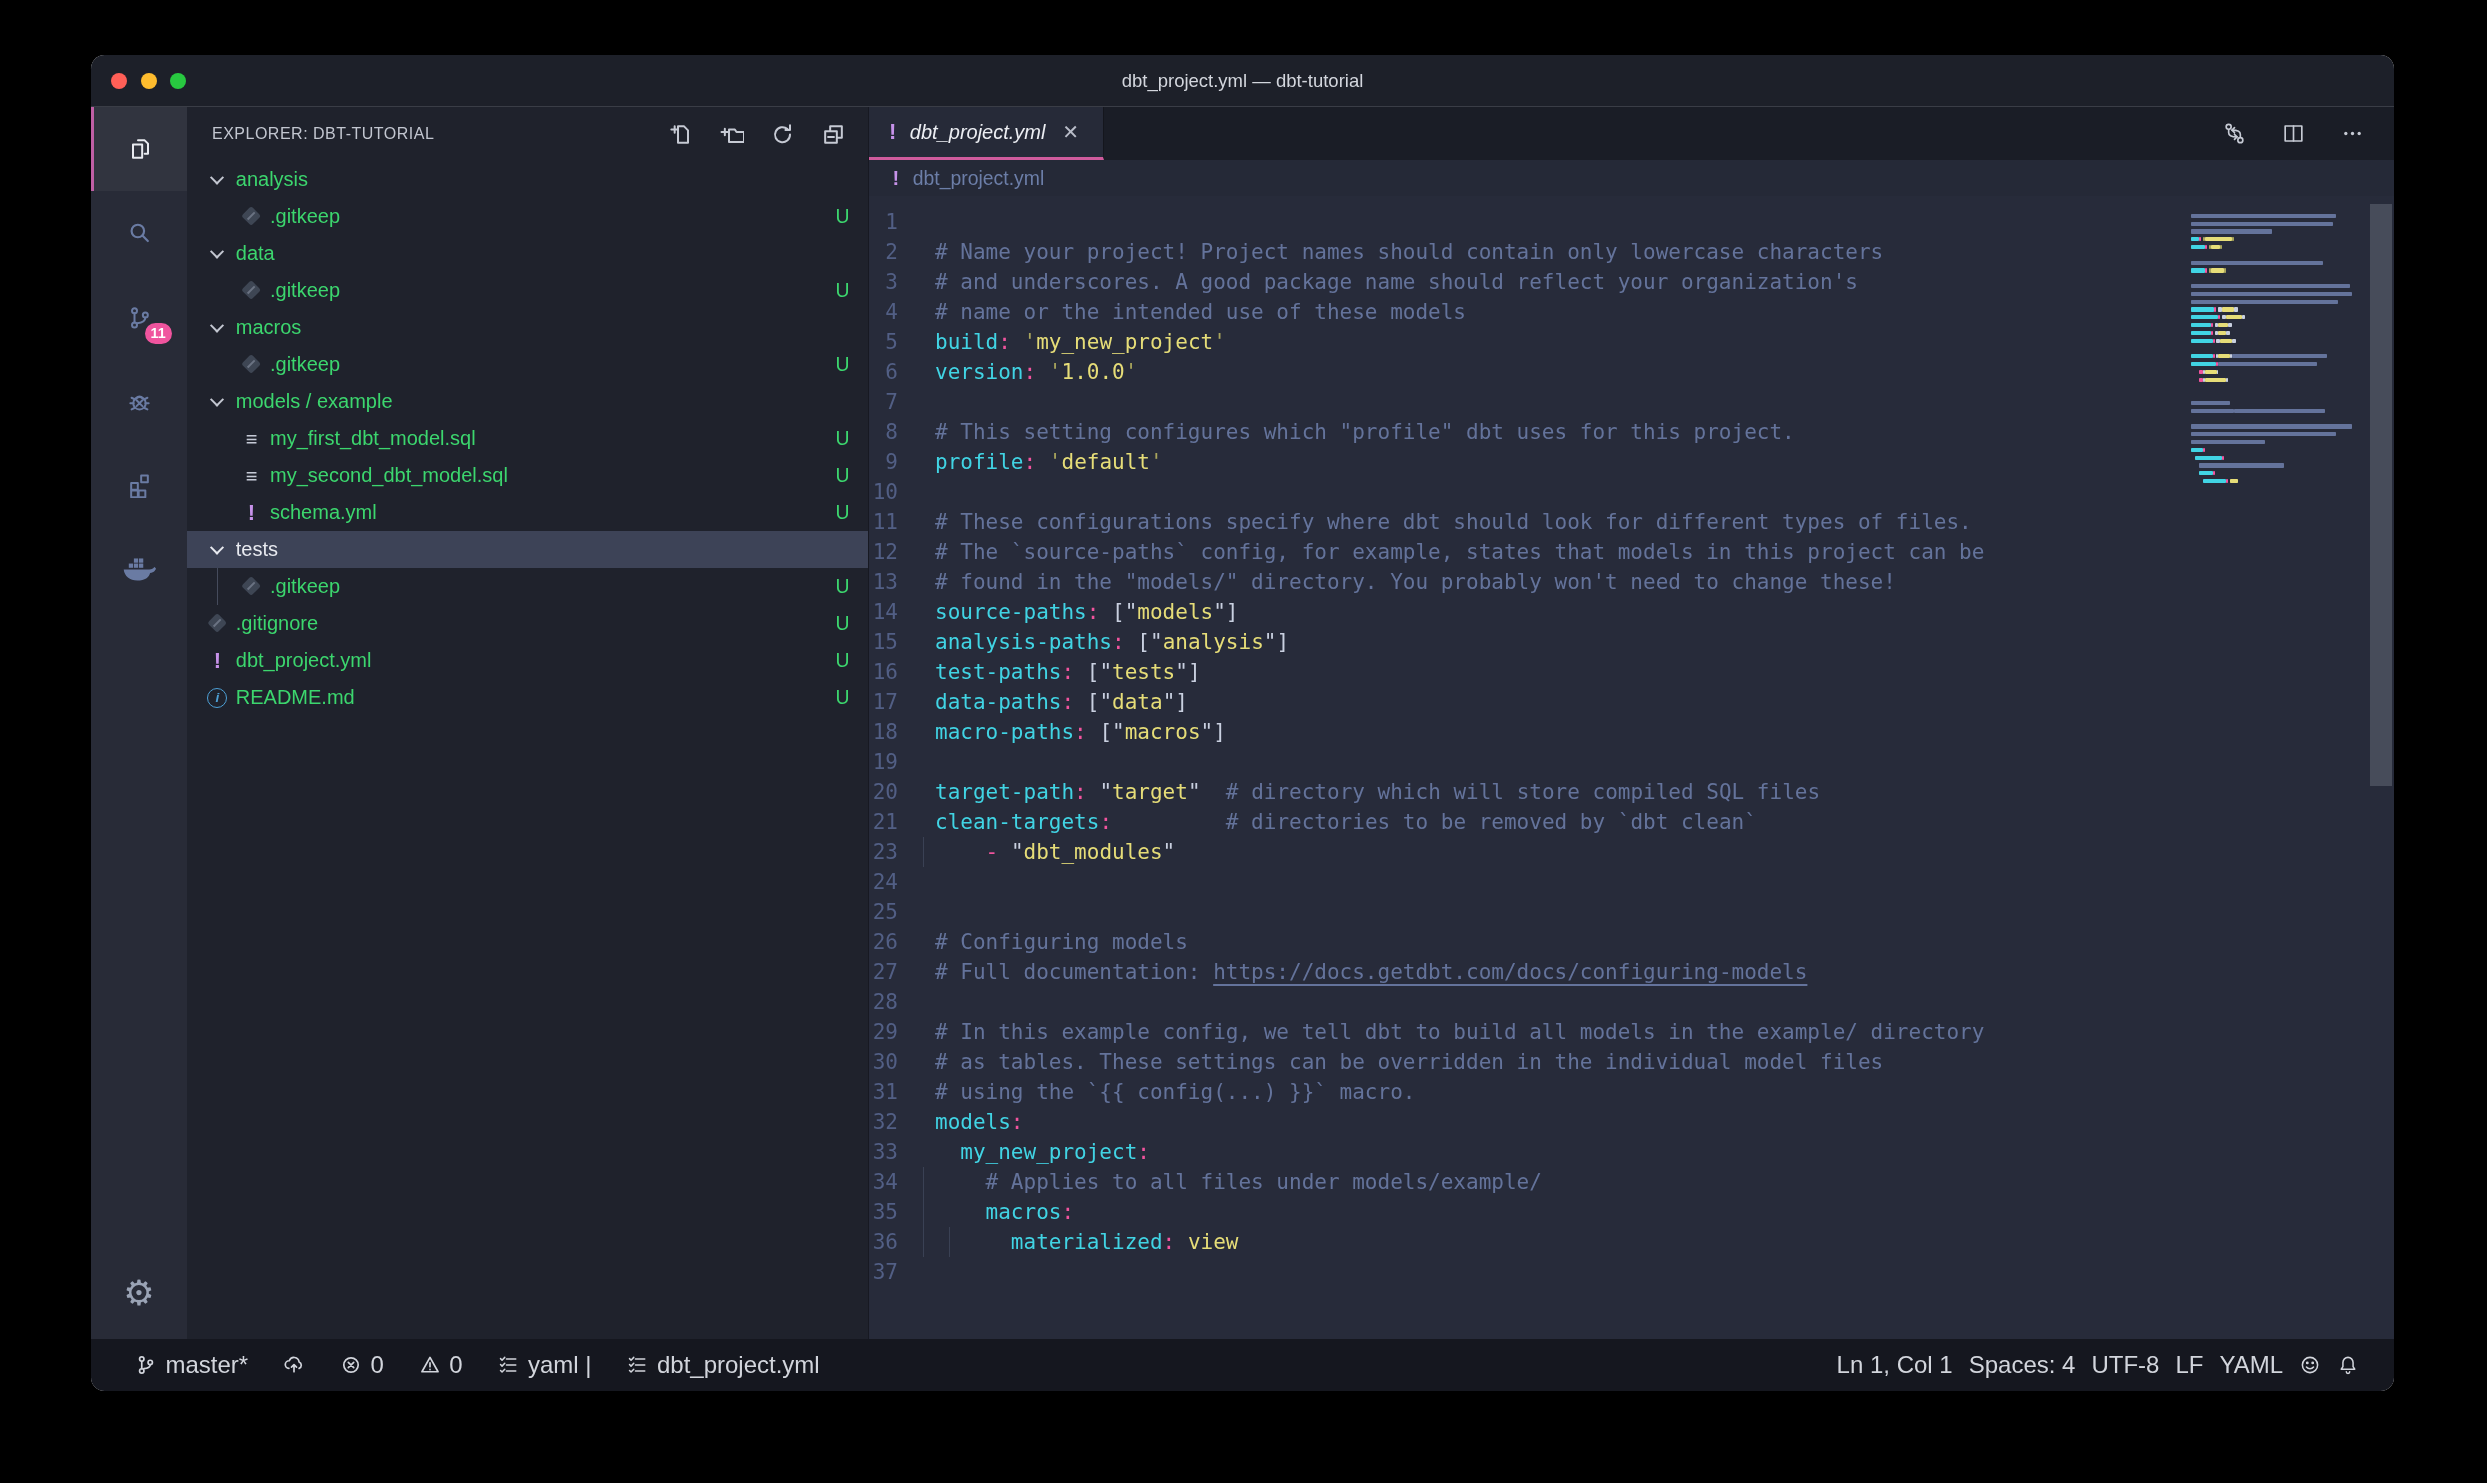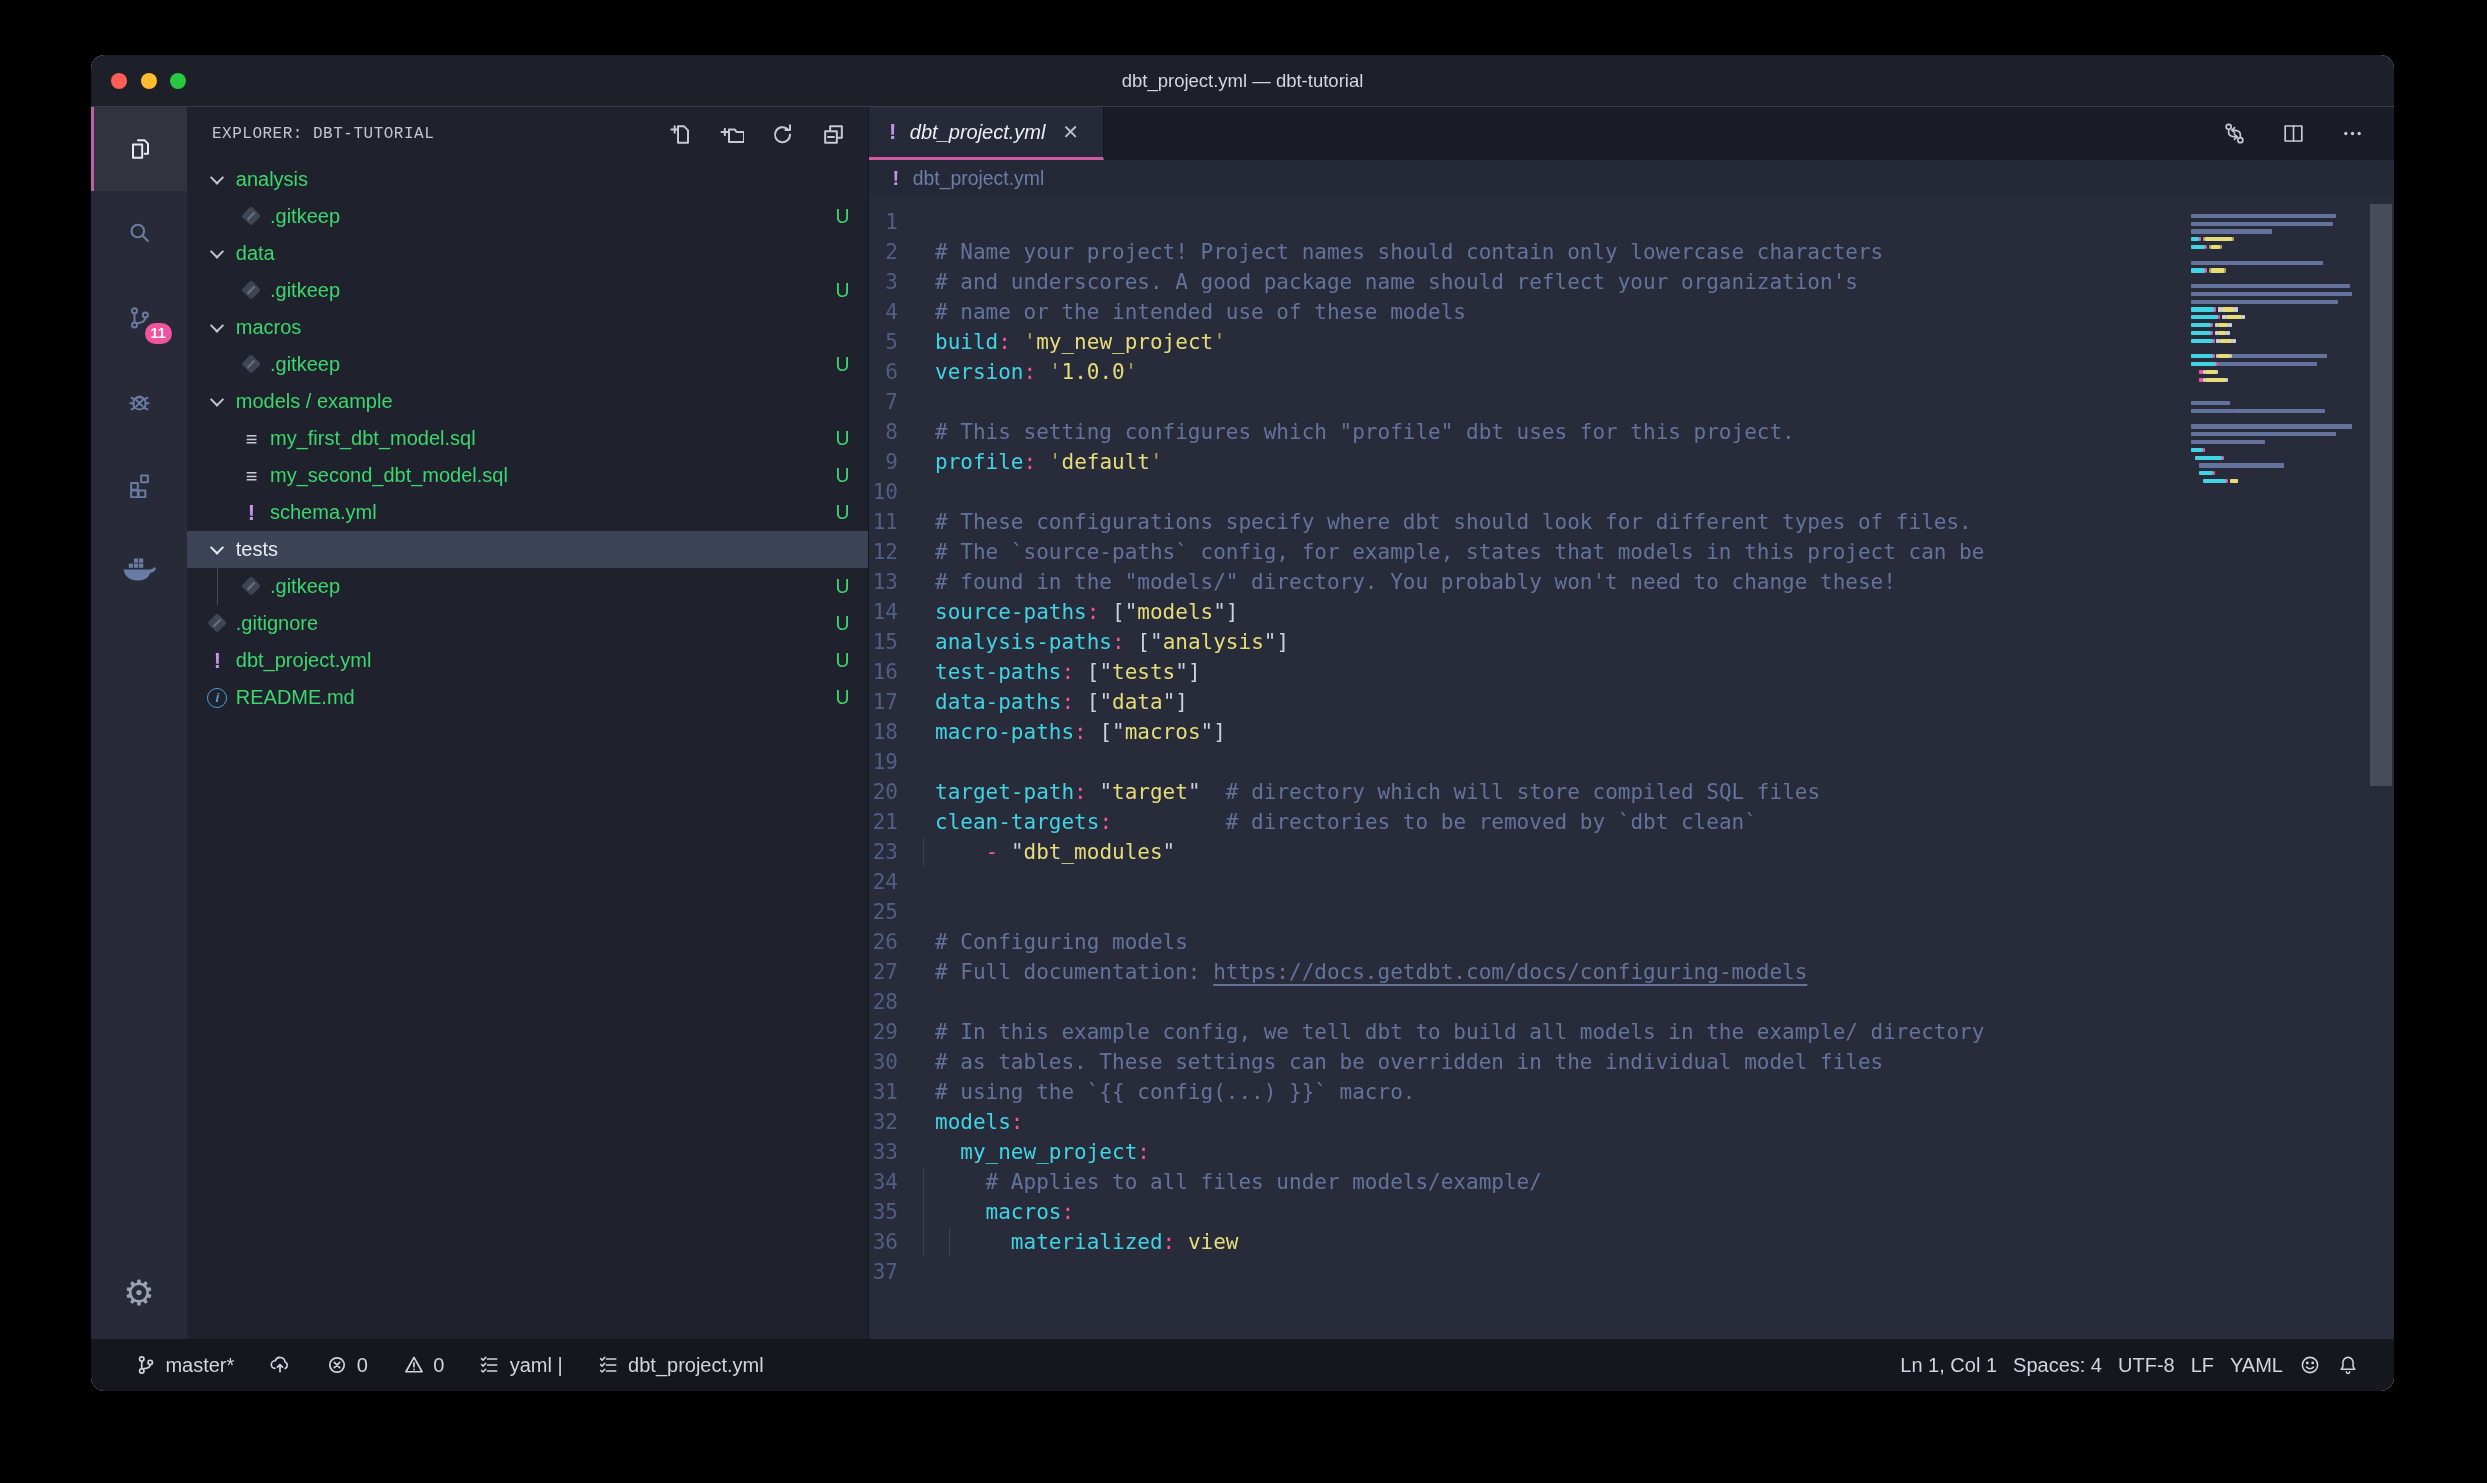--- a/index.html
+++ b/index.html
@@ -28,21 +28,21 @@
   .ab-item.active { background:#31343f; border-left:3.4px solid #c05fa5; }
   .ab-badge { position:absolute; right:13.5px; bottom:13.5px; min-width:25px; height:25px; padding:0 5.9px;
               background:#f0549e; border-radius:13.5px; color:#fff; font-size:14.3px; font-weight:bold;
               display:flex; align-items:center; justify-content:center; border:2.5px solid #282b37; }
   .ab-spacer { flex:1; }
   .ab-gear { height:93px; display:flex; align-items:center; justify-content:center;
              color:#9aa3b5; font-size:35px; }
 
   
   .sidebar { width:681px; flex:none; background:#1f222c; display:flex; flex-direction:column; overflow:hidden; }
-  .sb-header { height:54px; flex:none; display:flex; align-items:center; padding:0 20px 0 25px;font-family:Liberation Mono, monospace; }
+  .sb-header { height:54px; flex:none; display:flex; align-items:center; padding:0 20px 0 25px; }
   .sb-header .sb-title { color:#c2c6d0; font-size:16px; letter-spacing:0.5px; }
   .sb-actions { margin-left:auto; display:flex; gap:22px; }
   .sb-actions .icon-btn { width:29px; height:29px; display:flex; align-items:center; justify-content:center; }
 
   .tree { flex:1; }
   .tree-row { height:37px; display:flex; align-items:center; position:relative; color:#3cd66e; font-size:20px; }
   .tree-row.selected { background:#3d4357; color:#e8eaf0; }
   .tree-ico { width:37px; flex:none; display:flex; align-items:center; justify-content:center; }
   .tree-label { white-space:nowrap; overflow:hidden; }
   .tree-marker { margin-left:auto; margin-right:18.5px; font-size:19.4px; color:#3cd66e; }
@@ -86,21 +86,21 @@
   .tk-d { color:#c3cbe0; }
   .tk-l { color:#64739b; text-decoration:underline; text-underline-offset:5px; }
 
   .minimap { position:absolute; top:8.4px; right:25px; width:181px; }
   .mm-row { height:7.8px; display:flex; padding-left:3.4px; }
   .mm-row span { height:4.2px; margin-top:1.7px; border-radius:0.8px; }
   .vscroll { position:absolute; top:8.4px; right:1.7px; width:22px; height:582px; background:#474c5a; }
 
   
   .statusbar { height:52px; flex:none; background:#15171f; display:flex; align-items:center;
-               color:#d2d5dc; font-size:20px; padding:0 35px 0 44px; }
+               color:#d2d5dc; font-size:24px; padding:0 35px 0 44px; }
   .sb-group { display:flex; align-items:center; gap:35px; }
   .sb-group.right { margin-left:auto; gap:16px; }
   .status-item { display:flex; align-items:center; gap:8.4px; white-space:nowrap; }
   .icon-btn svg, .status-item svg, .ab-item svg { display:block; }
 </style>
 </head>
 <body>
 
 <div class="window">
 

